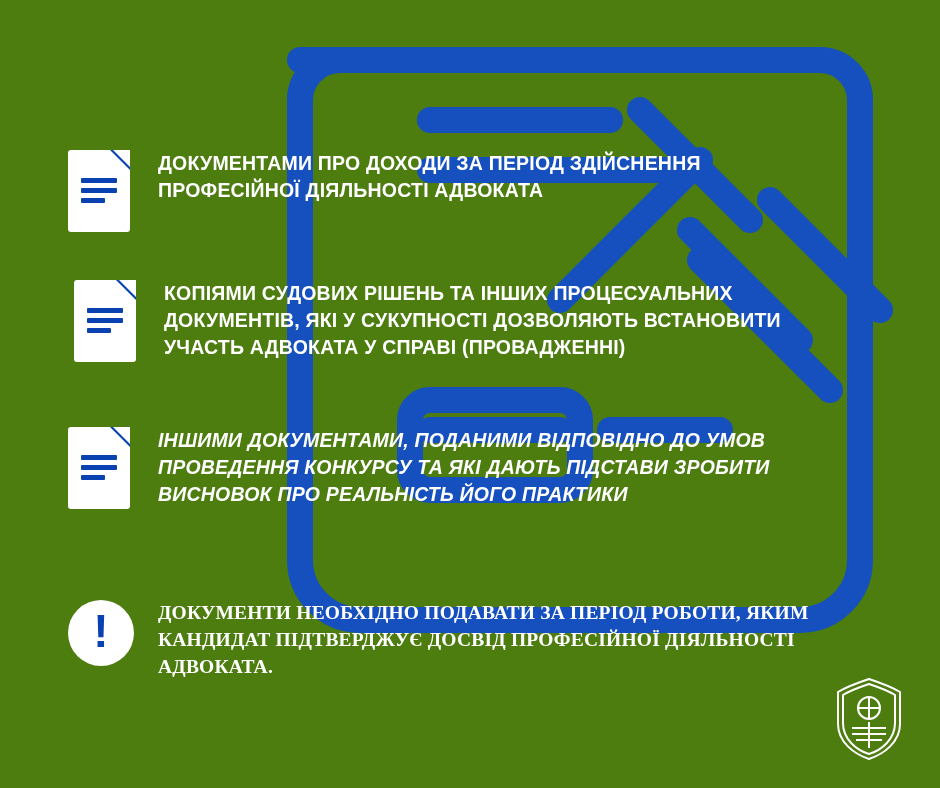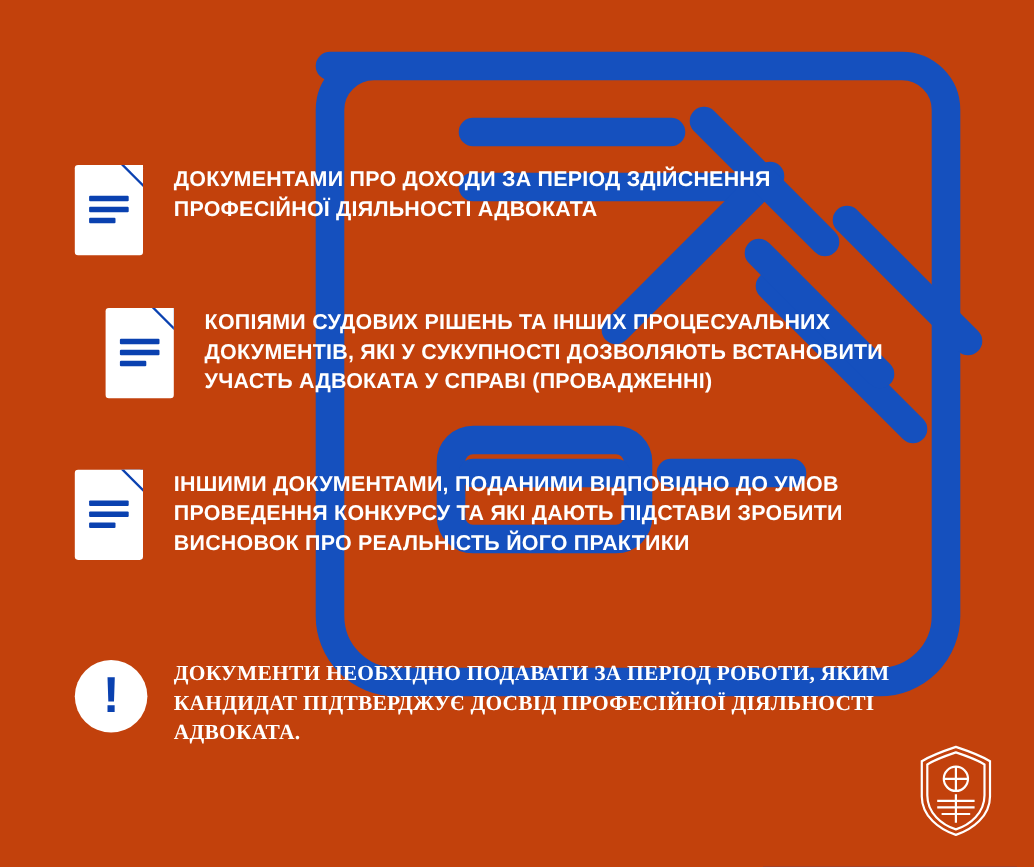--- a/index.html
+++ b/index.html
@@ -10,21 +10,21 @@
     width: 940px;
     height: 788px;
     background: #0A41B0;
     font-family: "Liberation Sans", sans-serif;
     overflow: hidden;
   }
   .poster {
     position: relative;
     width: 940px;
     height: 788px;
-    background: #c2410c;
+    background: #4d7c0f;
     overflow: hidden;
   }
   
   .watermark {
     position: absolute;
     left: 0;
     top: 0;
     width: 940px;
     height: 788px;
     pointer-events: none;
@@ -154,34 +154,34 @@
         <span class="fold2"></span>
         <span class="lines">
             <i></i>
             <i></i>
             <i class="short"></i>
           </span>
       </div>
       <div class="item-text">ДОКУМЕНТАМИ ПРО ДОХОДИ ЗА ПЕРІОД ЗДІЙСНЕННЯ ПРОФЕСІЙНОЇ ДІЯЛЬНОСТІ АДВОКАТА</div>
     </div>
 
-    <div class="item" style="left:80px; top:280px; width:800px;padding-left:16px;">
+    <div class="item" style="left:58px; top:280px; width:800px;padding-left:16px;">
       <div class="icon-doc">
         <span class="fold"></span>
         <span class="fold2"></span>
         <span class="lines">
             <i></i>
             <i></i>
             <i class="short"></i>
           </span>
       </div>
       <div class="item-text">КОПІЯМИ СУДОВИХ РІШЕНЬ ТА ІНШИХ ПРОЦЕСУАЛЬНИХ ДОКУМЕНТІВ, ЯКІ У СУКУПНОСТІ ДОЗВОЛЯЮТЬ ВСТАНОВИТИ УЧАСТЬ АДВОКАТА У СПРАВІ (ПРОВАДЖЕННІ)</div>
     </div>
 
-    <div class="item" style="left:68px; top:427px; width:800px;">
+    <div class="item" style="left:68px; top:427px; width:800px;font-style:italic;">
       <div class="icon-doc">
         <span class="fold"></span>
         <span class="fold2"></span>
         <span class="lines">
             <i></i>
             <i></i>
             <i class="short"></i>
           </span>
       </div>
       <div class="item-text">ІНШИМИ ДОКУМЕНТАМИ, ПОДАНИМИ ВІДПОВІДНО ДО УМОВ ПРОВЕДЕННЯ КОНКУРСУ ТА ЯКІ ДАЮТЬ ПІДСТАВИ ЗРОБИТИ ВИСНОВОК ПРО РЕАЛЬНІСТЬ ЙОГО ПРАКТИКИ</div>

